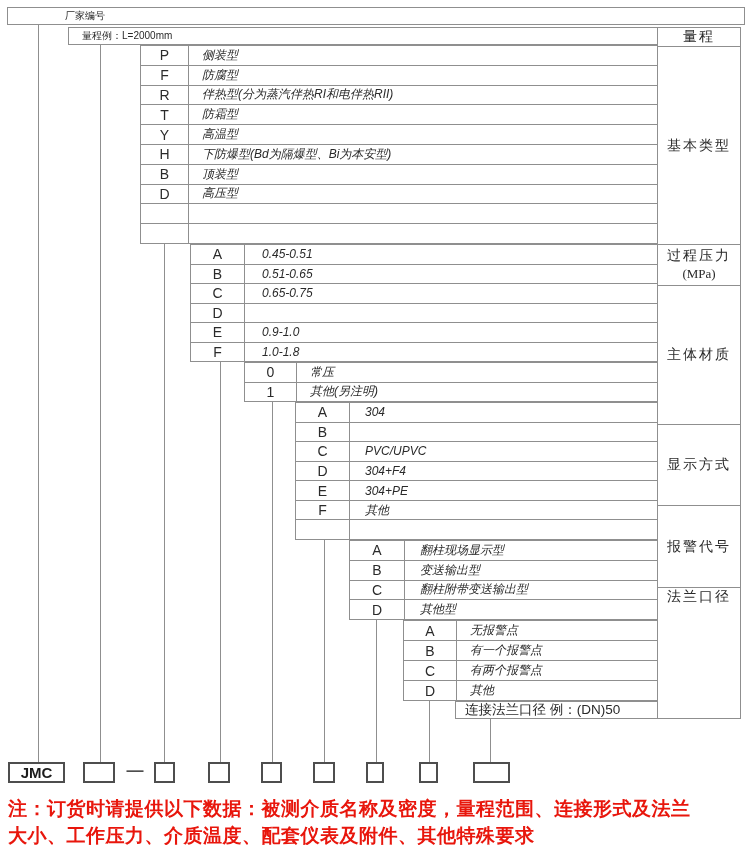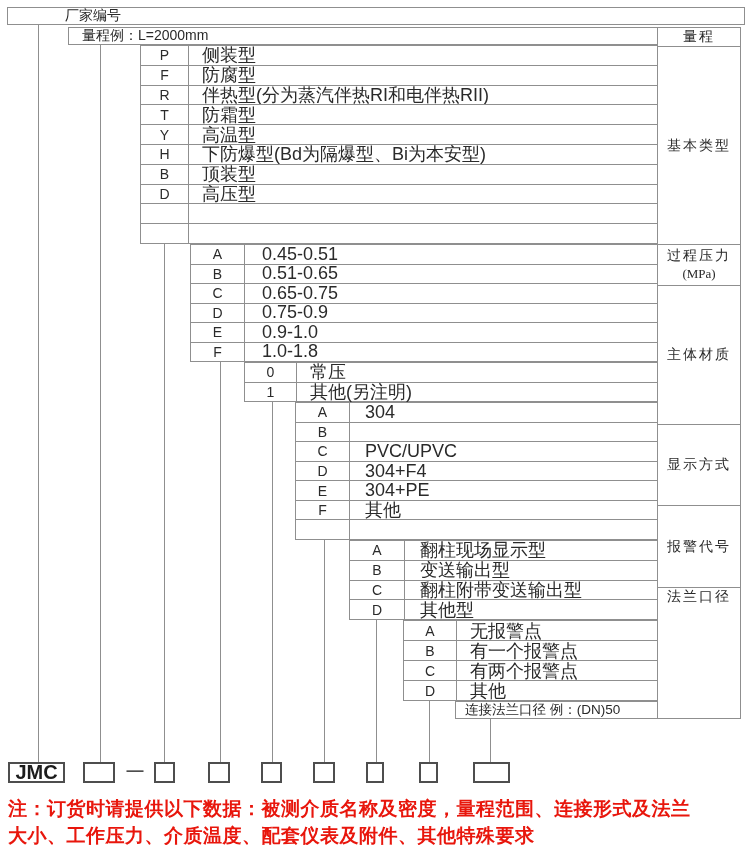--- a/index.html
+++ b/index.html
@@ -6,35 +6,35 @@
     --line:#8f8f8f;
     --txt:#2a2a2a;
     --darkbox:#4e4e4e;
   }
   html,body{margin:0;padding:0;background:#fff;}
   #screen{
     position:relative;width:750px;height:845px;background:#ffffff;overflow:hidden;
     font-family:"Liberation Sans","DejaVu Sans",sans-serif;color:var(--txt);
   }
   .abs{position:absolute;box-sizing:border-box;}
-  .hbox{border:1px solid var(--line);background:#fff;display:flex;align-items:center;font-size:14px;}
+  .hbox{border:1px solid var(--line);background:#fff;display:flex;align-items:center;font-size:10px;}
   .block{border:1px solid var(--line);background:#fff;display:flex;flex-direction:column;}
   .row{flex:1;display:flex;border-top:1px solid var(--line);min-height:0;}
   .row:first-child{border-top:none;}
   .code{border-right:1px solid var(--line);display:flex;align-items:center;justify-content:center;font-size:14px;flex:0 0 auto;}
-  .desc{flex:1;display:flex;align-items:center;padding-left:13px;font-size:18px;white-space:nowrap;}
+  .desc{flex:1;display:flex;align-items:center;padding-left:13px;font-size:12px;white-space:nowrap;font-style:italic;}
   .labels{left:657px;top:27px;width:84px;height:692px;border:1px solid var(--line);background:#fff;
           display:flex;flex-direction:column;font-family:"Liberation Serif","DejaVu Serif",serif;}
   .lcell{border-top:1px solid var(--line);display:flex;flex-direction:column;align-items:center;justify-content:center;
          font-size:14px;letter-spacing:2px;line-height:18px;min-height:0;}
   .lcell:first-child{border-top:none;}
   .lcell .unit{letter-spacing:0;font-size:13px;}
   .vline{width:1px;background:var(--line);}
   .mbox{top:762px;height:21px;border:2px solid var(--darkbox);background:#fff;}
-  .jmc{display:flex;align-items:center;justify-content:center;font-weight:bold;font-size:20px;color:#1c1c1c;}
+  .jmc{display:flex;align-items:center;justify-content:center;font-weight:bold;font-size:15px;color:#1c1c1c;}
   .dash{top:760px;height:21px;display:flex;align-items:center;justify-content:center;color:var(--darkbox);font-weight:bold;font-size:17px;}
   .note{left:8px;top:795px;width:740px;font-size:19px;font-weight:bold;line-height:27px;letter-spacing:0.5px;white-space:nowrap;}
 </style>
 </head>
 <body>
 
 <div id="screen">
 
   <div class="abs hbox" style="left:7px;top:7px;width:738px;height:18px;padding-left:57px;">
     <span>厂家编号</span>
@@ -119,21 +119,20 @@
     <div class="row">
         <div class="code" style="width:53px;">B</div>
         <div class="desc" style="padding-left:17px;">0.51-0.65</div>
       </div>
     <div class="row">
         <div class="code" style="width:53px;">C</div>
         <div class="desc" style="padding-left:17px;">0.65-0.75</div>
       </div>
     <div class="row">
         <div class="code" style="width:53px;">D</div>
-        <div class="desc" style="padding-left:17px;">0.75-0.9</div>
       </div>
     <div class="row">
         <div class="code" style="width:53px;">E</div>
         <div class="desc" style="padding-left:17px;">0.9-1.0</div>
       </div>
     <div class="row">
         <div class="code" style="width:53px;">F</div>
         <div class="desc" style="padding-left:17px;">1.0-1.8</div>
       </div>
   </div>

